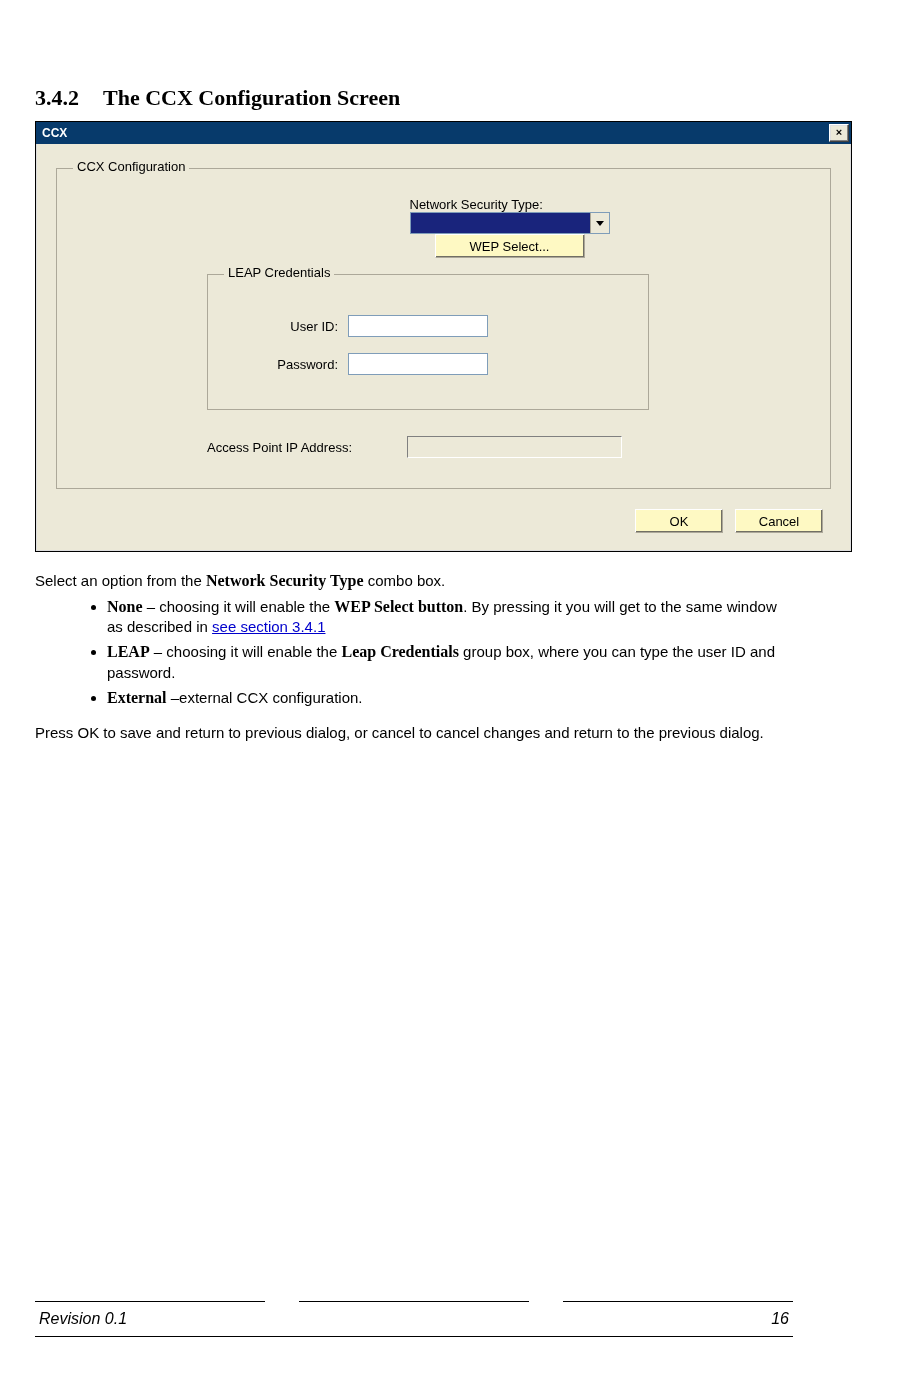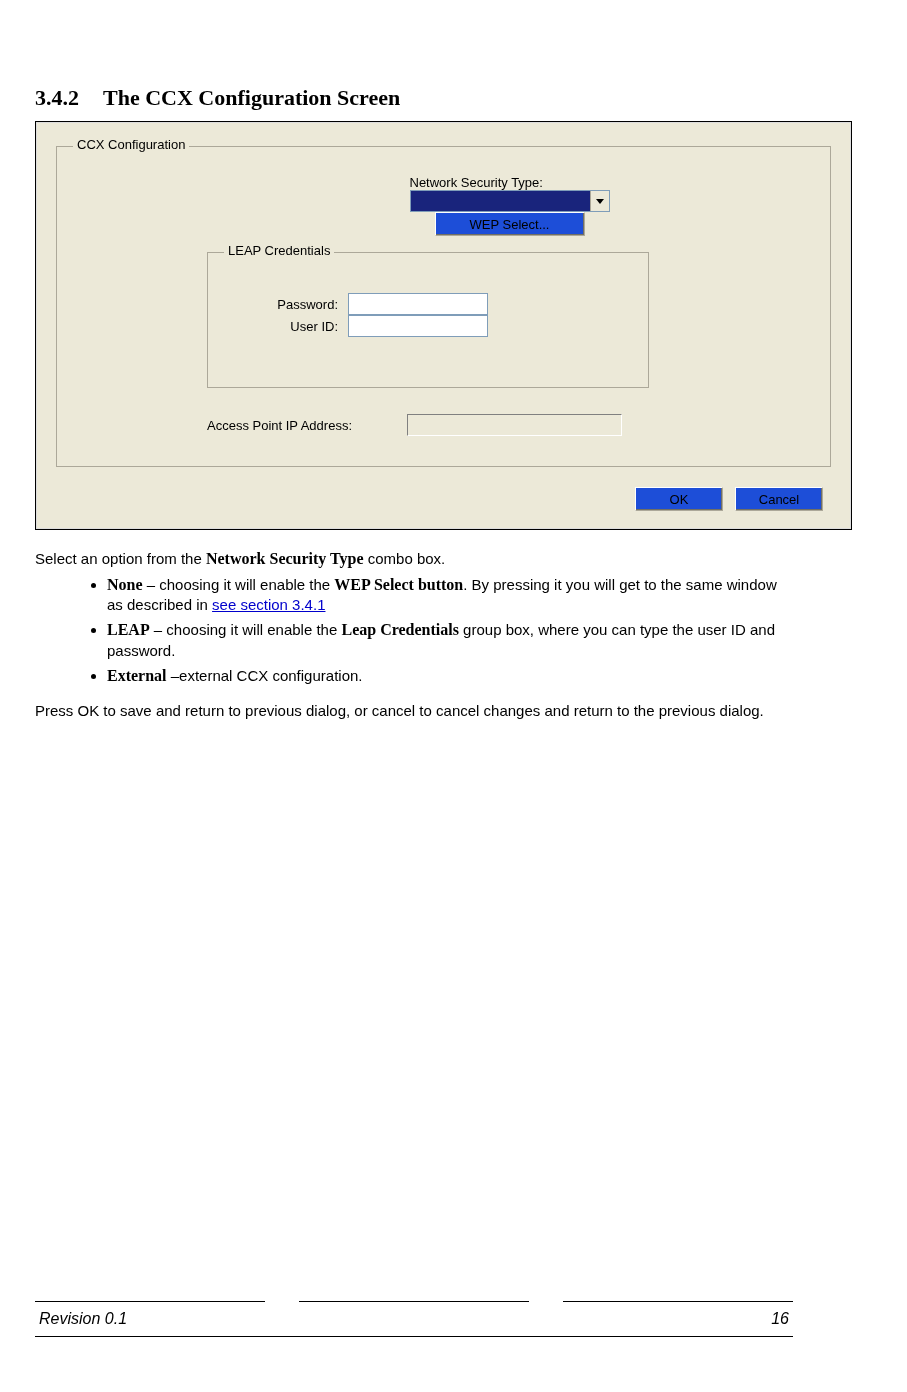--- a/index.html
+++ b/index.html
@@ -115,21 +115,21 @@
   }
   .combo .arrow-btn .tri {
     width: 0; height: 0;
     border-left: 4px solid transparent;
     border-right: 4px solid transparent;
     border-top: 5px solid #000;
   }
 
   .winbtn {
     height: 24px;
-    background: #1d4ed8;
+    background: #fef9c3;
     border: 1px solid #aca899;
     border-top-color: #fff;
     border-left-color: #fff;
     box-shadow: inset -1px -1px 0 #716f64;
     font-family: Tahoma, Arial, sans-serif;
     font-size: 13px;
     padding: 0 14px;
     cursor: default;
   }
 
@@ -217,47 +217,51 @@
 </head>
 <body>
 
 <div class="page">
 
   <h2 class="section-heading">
     <span class="num">3.4.2</span><span>The CCX Configuration Screen</span>
   </h2>
 
   <div class="dialog">
+    <div class="titlebar">
+      <span>CCX</span>
+      <div class="close-box"><span>×</span></div>
+    </div>
     <div class="dialog-body">
 
       <div class="groupbox" style="padding-left:150px;">
         <span class="legend">CCX Configuration</span>
 
         <div class="row" style="align-items:center;flex-direction:column;">
           <span class="lbl" style="width:190px; text-align:left;">Network Security Type:</span>
           <div class="combo" style="width:200px;">
             <span style="flex:1;"></span>
             <div class="arrow-btn">
                 <div class="tri"></div>
               </div>
           </div>
           <div style="width:22px;"></div>
           <button class="winbtn" style="width:150px;">WEP Select...</button>
         </div>
 
         <div class="groupbox" style="width:400px; padding:40px 20px 34px 20px; margin-top:6px; margin-bottom:26px;">
           <span class="legend">LEAP Credentials</span>
 
+          <div class="row">
+            <span class="lbl" style="width:110px;">User ID:</span>
+            <input class="sunken-input" value="" style="">
+          </div>
           <div class="row" style="margin-bottom:0;">
             <span class="lbl" style="width:110px;">Password:</span>
             <input class="sunken-input" type="password" value="" style="">
-          </div>
-          <div class="row">
-            <span class="lbl" style="width:110px;">User ID:</span>
-            <input class="sunken-input" value="" style="">
           </div>
         </div>
 
         <div class="row" style="margin-bottom:0;">
           <span class="lbl" style="width:190px; text-align:left;">Access Point IP Address:</span>
           <div class="sunken-disabled"><span></span></div>
         </div>
       </div>
 
       <div class="btnrow">

